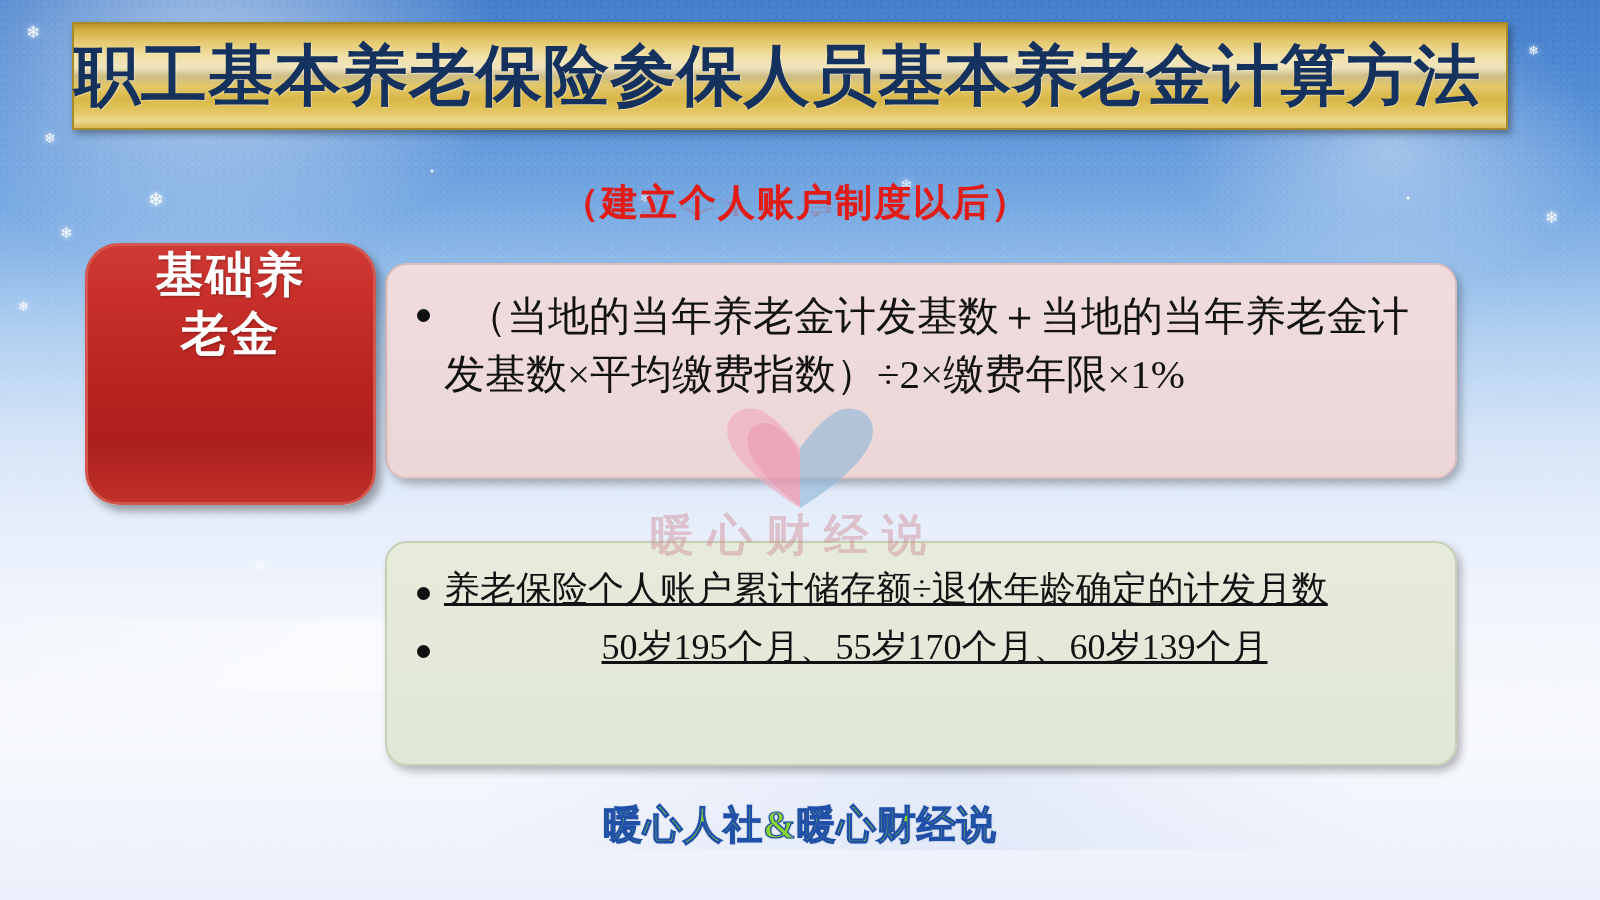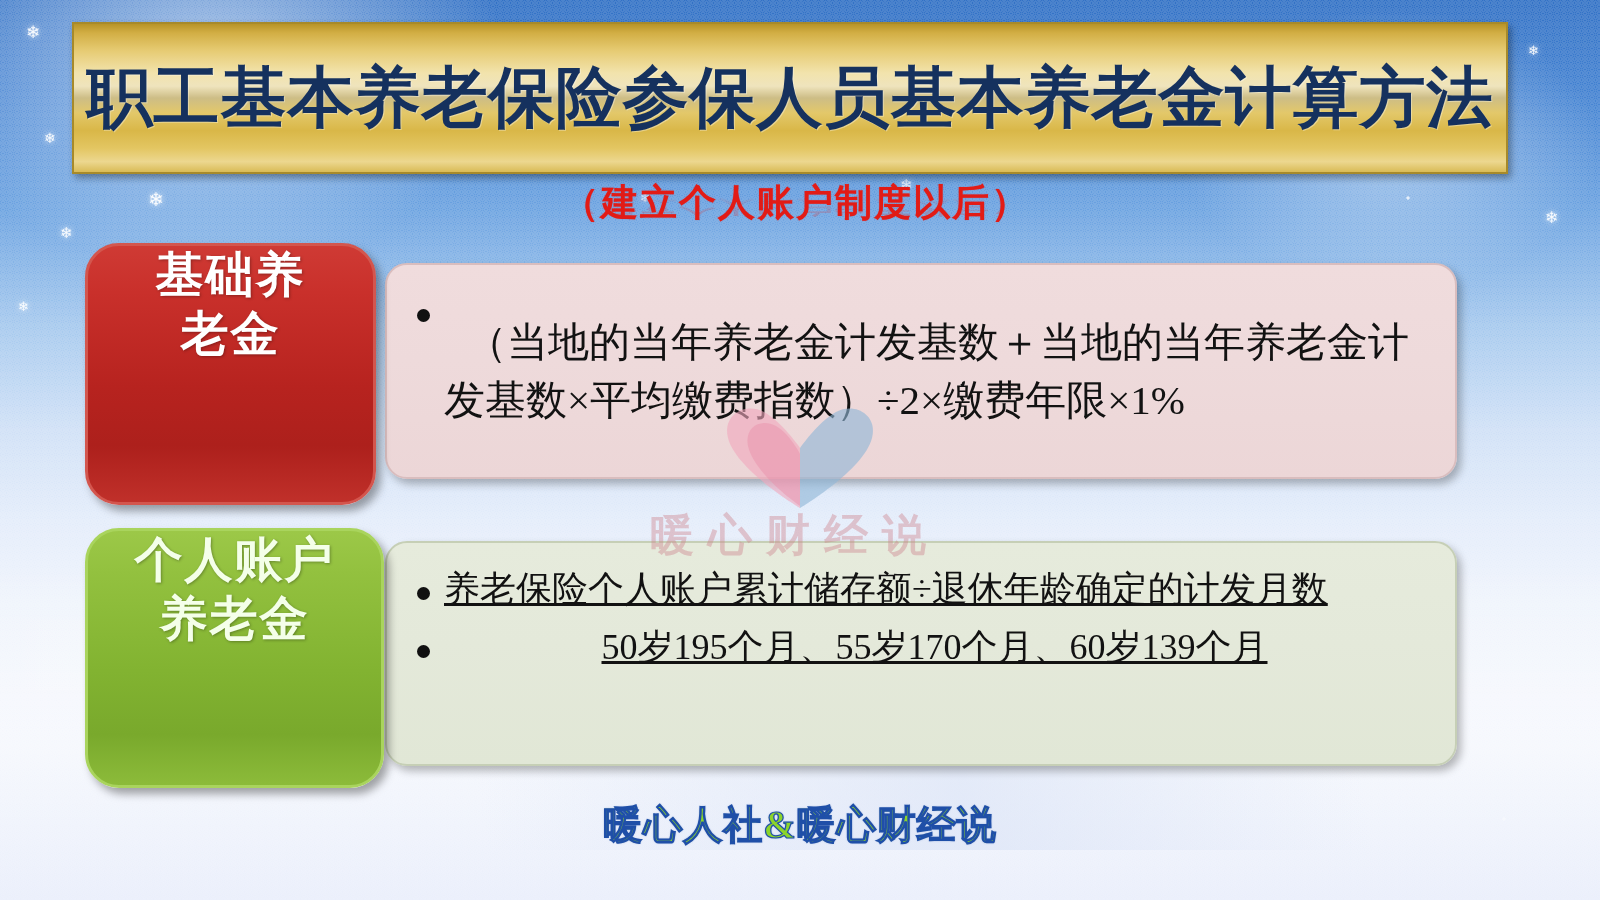--- a/index.html
+++ b/index.html
@@ -83,39 +83,39 @@
     user-select: none;
     text-shadow: 0 0 6px rgba(255,255,255,0.8);
   }
 
   
   #title-bar {
     position: absolute;
     left: 72px;
     top: 22px;
     width: 1436px;
-    height: 152px;
+    height: 108px;
     box-sizing: border-box;
     background: linear-gradient(to bottom,
       #b89427 0%,
       #d2ae44 6%,
       #e6cb73 18%,
       #f2e3ac 33%,
       #efe4bd 42%,
       #cdbd86 50%,
       #e3c86a 60%,
       #d9b748 72%,
       #e3c662 84%,
       #ecd78f 93%,
       #d9bb56 100%);
     border: 2px solid #a78a2a;
     box-shadow: 3px 4px 7px rgba(0,0,0,0.35);
     display: flex;
     align-items: center;
-    justify-content: center;
+    justify-content: flex-start;
   }
   #title-text {
     font-family: "Liberation Serif", "DejaVu Serif", serif;
     font-weight: 700;
     font-size: 66px;
     letter-spacing: 1px;
     color: #15315e;
     white-space: nowrap;
     text-shadow: 1px 1px 0 rgba(255,255,255,0.35);
   }
@@ -255,21 +255,21 @@
   }
   .bullet-dot {
     flex: 0 0 auto;
     width: 13px; height: 13px;
     border-radius: 50%;
     background: #111;
     margin: 22px 14px 0 16px;
   }
   .bullet-body { flex: 1 1 auto; }
   #panel-basic .bullet-item { font-size: 41px; line-height: 1.42; }
-  #panel-basic .bullet-body { text-indent: 22px; margin-top: 26px; }
+  #panel-basic .bullet-body { text-indent: 22px; }
   #panel-personal .bullet-item { font-size: 36px; line-height: 1.34; text-decoration: underline; }
   #panel-personal .bullet-item + .bullet-item { margin-top: 10px; text-align: center; }
 
   
   #footer {
     position: absolute;
     left: 0; right: 0;
     top: 798px;
     text-align: center;
     z-index: 30;
@@ -331,24 +331,20 @@
   </div>
   <div class="content-panel" id="panel-basic">
     <ul class="bullet-list">
       <li class="bullet-item">
         <span class="bullet-dot"></span>
         <span class="bullet-body">（当地的当年养老金计发基数＋当地的当年养老金计发基数×平均缴费指数）÷2×缴费年限×1%</span>
       </li>
     </ul>
   </div>
 
-  <div class="label-chip" id="chip-personal">
-    <div class="chip-text">个人账户
-养老金</div>
-  </div>
   <div class="content-panel" id="panel-personal">
     <ul class="bullet-list">
       <li class="bullet-item">
         <span class="bullet-dot"></span>
         <span class="bullet-body">养老保险个人账户累计储存额÷退休年龄确定的计发月数</span>
       </li>
       <li class="bullet-item">
         <span class="bullet-dot"></span>
         <span class="bullet-body">50岁195个月、55岁170个月、60岁139个月</span>
       </li>

